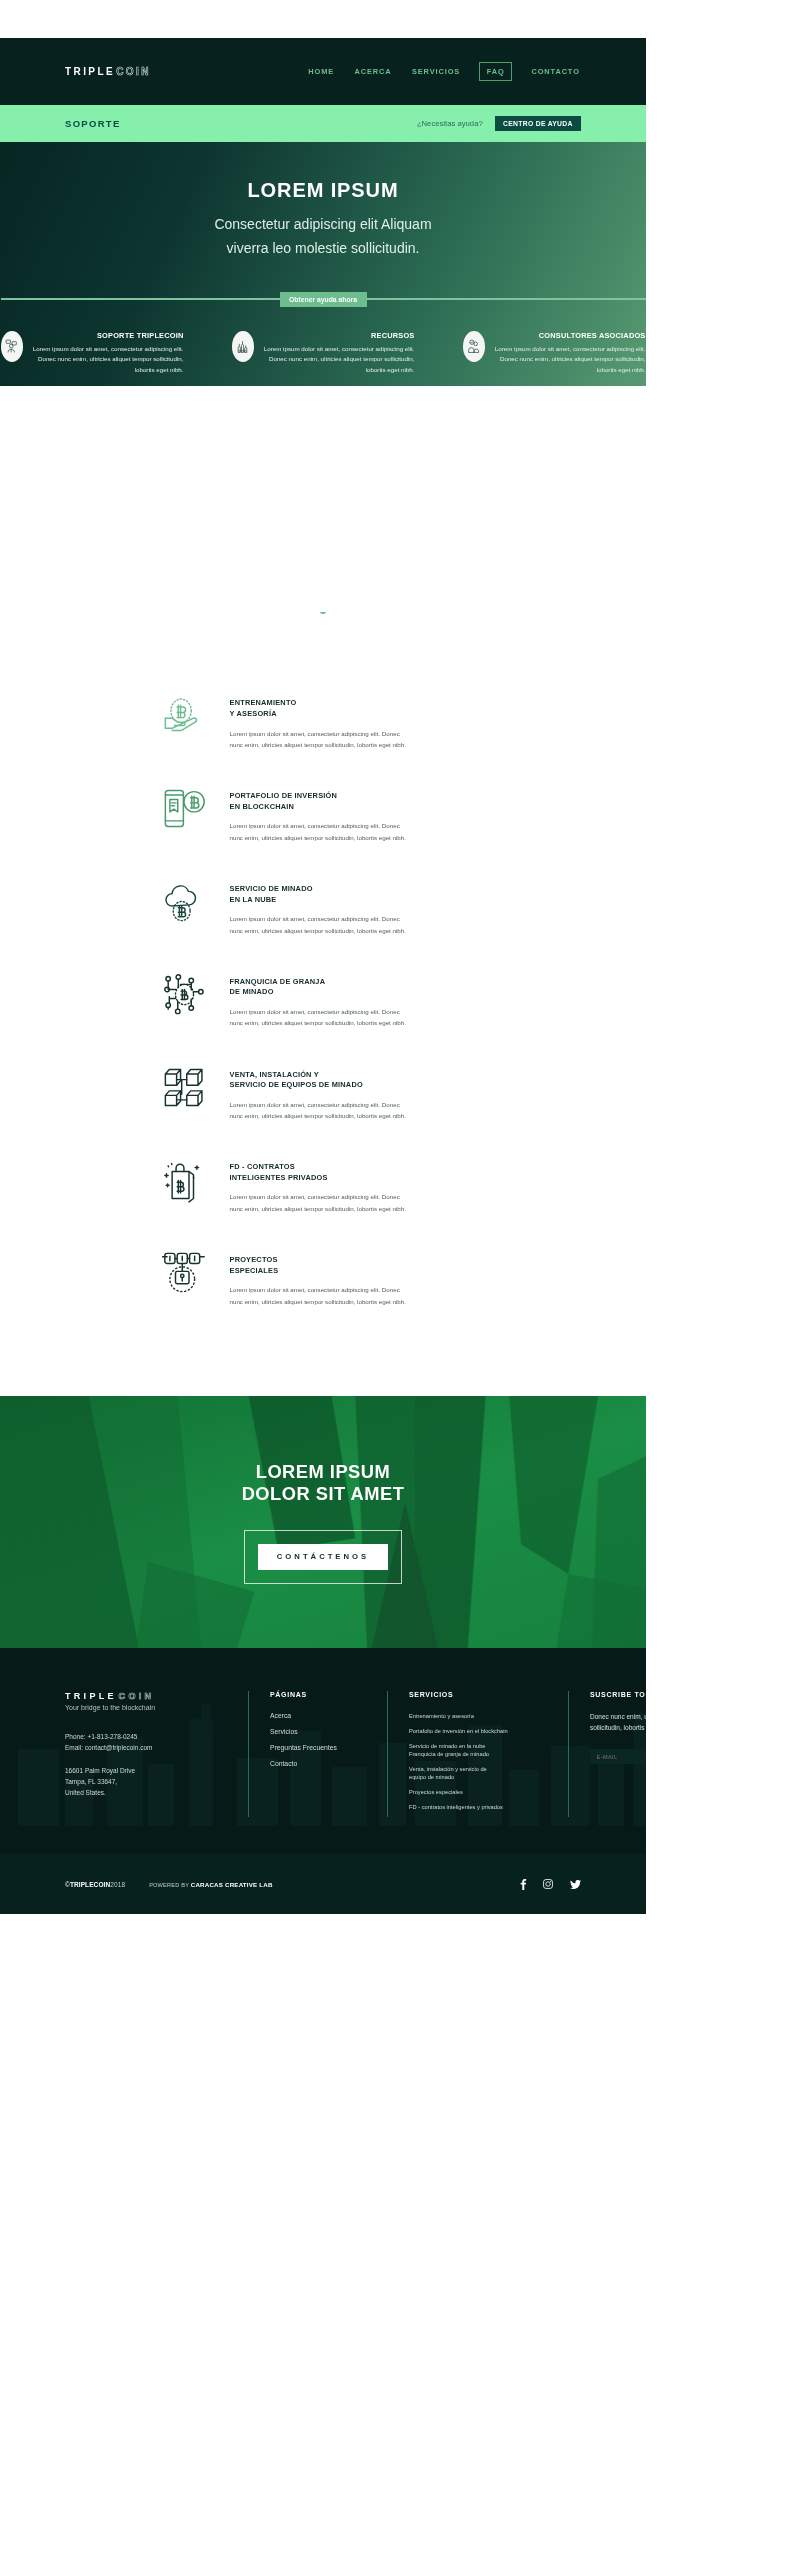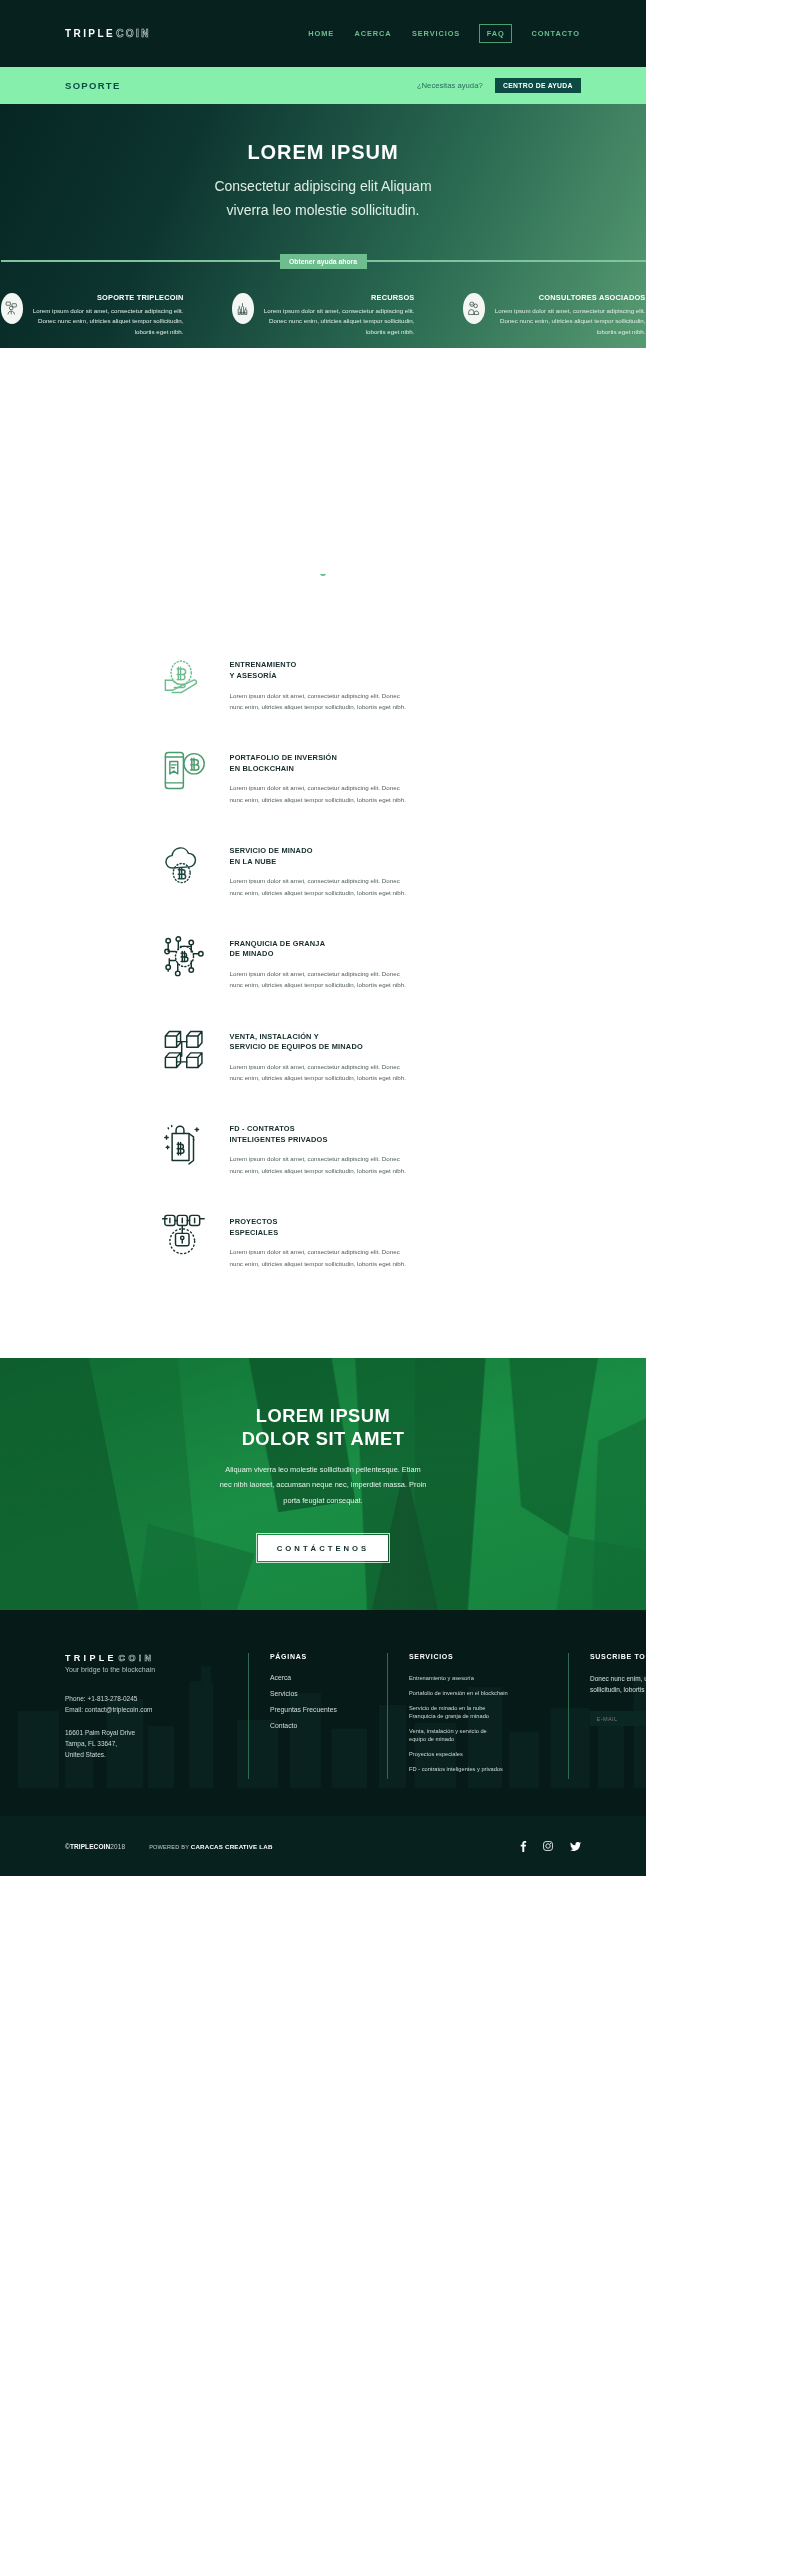--- a/index.html
+++ b/index.html
@@ -4,21 +4,21 @@
 <title>TripleCoin — Soporte</title>
 <style>
   * { margin:0; padding:0; box-sizing:border-box; }
   html,body { width:810px; }
   body {
     font-family:"Liberation Sans", sans-serif;
     background:#ffffff;
     color:#1b2b28;
     -webkit-font-smoothing:antialiased;
   }
-  .wrap { width:646px; position:relative; overflow:hidden; }
+  .wrap { width:646px; position:relative; overflow:hidden;margin-top:38px; }
 
   
   .topnav {
     height:67px; background:#06211e;
     display:flex; align-items:center; justify-content:space-between;
     padding:0 65px;
   }
   .logo { display:flex; align-items:baseline; letter-spacing:2.4px; font-weight:bold; font-size:10px; }
   .logo .solid { color:#ffffff; }
   .logo .outline {
@@ -131,21 +131,21 @@
   .cta-title {
     color:#ffffff; font-size:18.3px; font-weight:bold; line-height:1.22;
     letter-spacing:0.5px; white-space:pre-line;
   }
   .cta-sub {
     color:#e7f4ea; font-size:7.4px; line-height:2.1; font-weight:300;
     margin:12px auto 0; max-width:272px; white-space:pre-line;
   }
   .cta-btn-frame {
     margin:25px auto 0; border:0.6px solid rgba(255,255,255,.75);
-    padding:1px; display:inline-block; cursor:pointer;
+    padding:13px; display:inline-block; cursor:pointer;
   }
   .cta-btn {
     background:#ffffff; color:#122c29; font-size:7.7px; font-weight:bold;
     letter-spacing:3px; padding:8.3px 19px;
   }
 
   
   .footer { position:relative; background:#061a17; padding:43px 65px 0; overflow:hidden; }
   .footer-sky { position:absolute; inset:0; }
   .footer-grid {
@@ -469,23 +469,20 @@
           <polygon points="960,300 1120,330 1100,425 940,425" fill="#0d5a2b" opacity=".55"></polygon>
         </g>
         <polygon points="684,180 740,425 628,425" fill="#123f26" opacity=".85"></polygon>
         <polygon points="684,180 740,425 628,425" fill="url(#gridp)" opacity=".5"></polygon>
         <rect width="1368" height="425" fill="#17823f" opacity=".30"></rect>
       </svg>
     </div>
     <div class="cta-inner">
       <div class="cta-title">LOREM IPSUM
 DOLOR SIT AMET</div>
-      <div class="cta-sub">Aliquam viverra leo molestie sollicitudin pellentesque. Etiam
-nec nibh laoreet, accumsan neque nec, imperdiet massa. Proin
-porta feugiat consequat.</div>
       <div class="cta-btn-frame">
         <div class="cta-btn">CONTÁCTENOS</div>
       </div>
     </div>
   </div>
 
   <div class="footer">
     <div class="footer-sky">
       <svg width="810" height="178" viewBox="0 0 1368 300" preserveAspectRatio="none">
         <rect width="1368" height="300" fill="#061a17"></rect>

